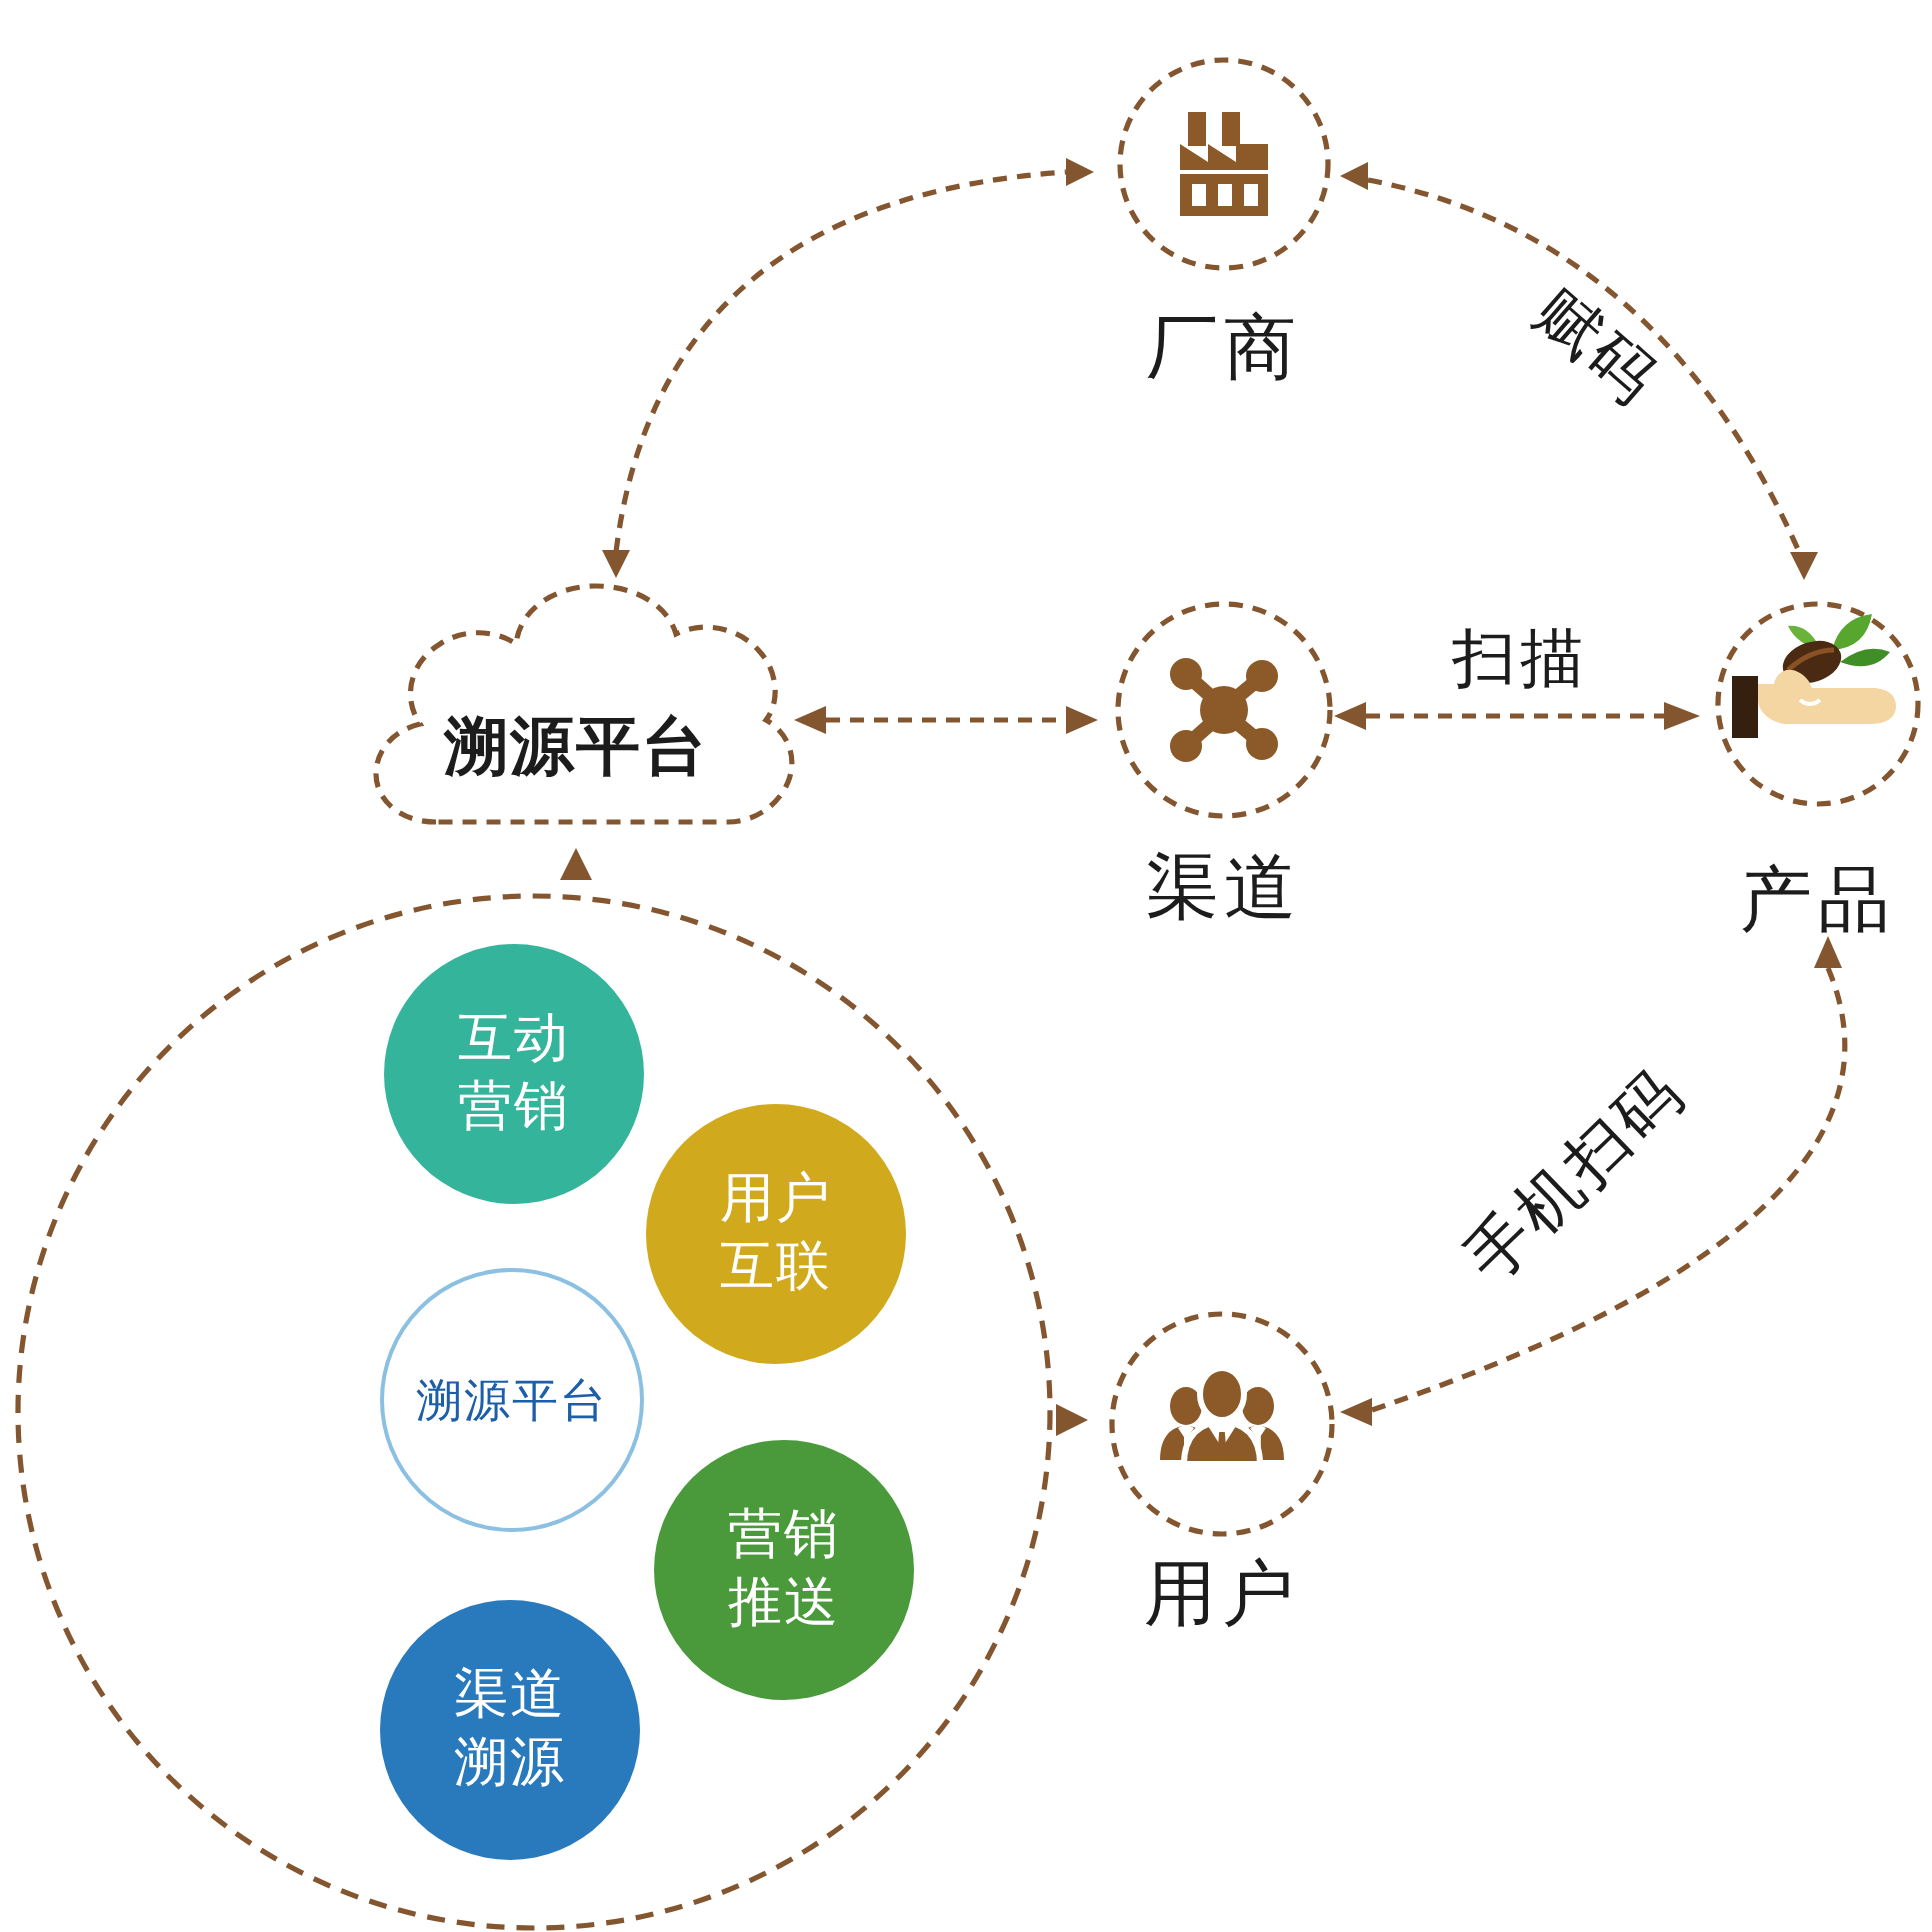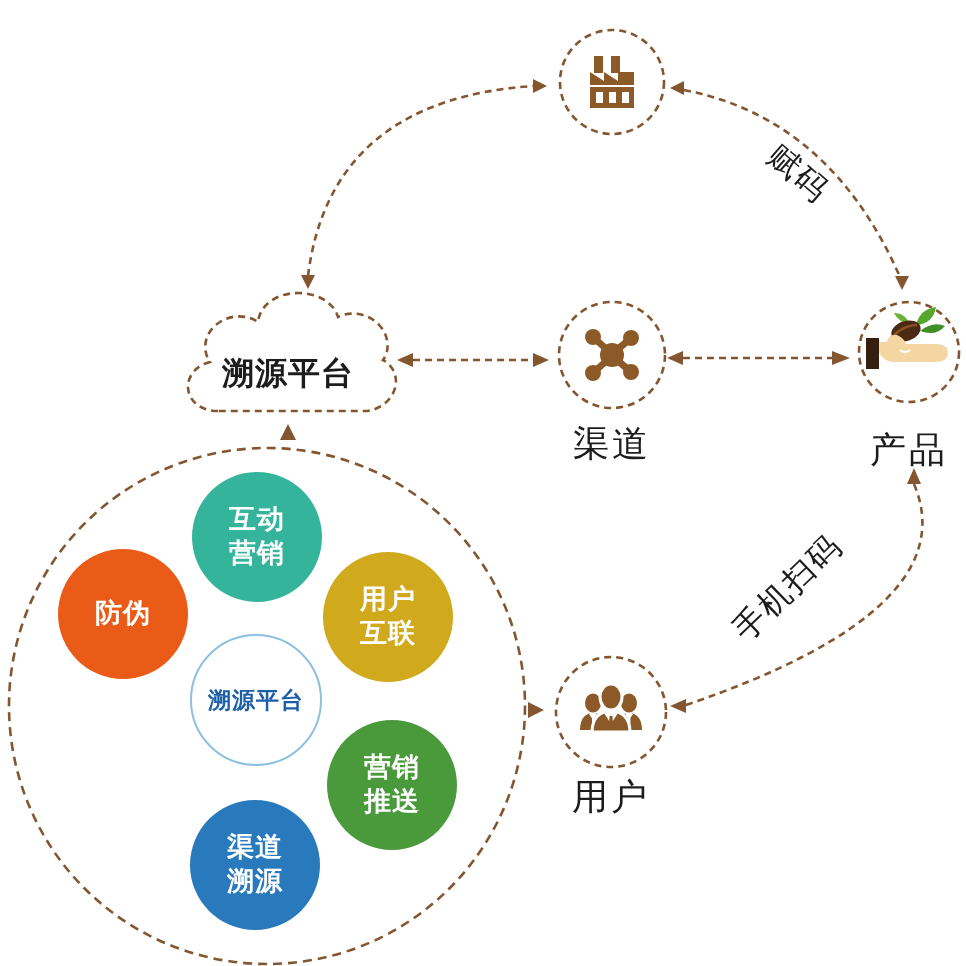--- a/index.html
+++ b/index.html
@@ -17,21 +17,21 @@
   
   .lbl{position:absolute;font-size:36px;font-weight:500;color:var(--ink);
        text-align:center;letter-spacing:3px;}
   .edge-lbl{position:absolute;font-size:32px;font-weight:500;color:var(--ink);
        text-align:center;letter-spacing:2px;}
   .cloud-lbl{position:absolute;left:198px;top:352px;width:180px;text-align:center;
        font-size:32px;font-weight:700;color:var(--ink);letter-spacing:1px;}
   
   .bubble{position:absolute;width:130px;height:130px;border-radius:50%;
       display:flex;align-items:center;justify-content:center;color:#fff;
-      font-weight:700;font-size:27px;line-height:1.25;
+      font-weight:400;font-size:27px;line-height:1.25;
       white-space:pre-line;letter-spacing:1px;}
   .b-teal{background:var(--teal);left:192px;top:472px;}
   .b-orange{background:var(--orange);left:58px;top:549px;}
   .b-gold{background:var(--gold);left:323px;top:552px;}
   .b-purple{background:var(--purple);left:58px;top:720px;}
   .b-green{background:var(--green);left:327px;top:720px;}
   .b-blue{background:var(--blue);left:190px;top:800px;}
   .b-center{background:#ffffff;border:2px solid var(--center_border);
       color:var(--center_blue);left:190px;top:634px;width:128px;height:128px;
       font-size:23px;}
@@ -127,32 +127,33 @@
       <path class="icon-brown" d="M37,50 C37,38 43,33 50,33 C57,33 63,38 63,50 Z"></path>
       <polygon fill="#ffffff" points="46,34 50,40 54,34 52,33 48,33"></polygon>
       <rect fill="#ffffff" x="49" y="38" width="2.4" height="9"></rect>
       <ellipse class="icon-brown" cx="32" cy="17" rx="11" ry="13" stroke="#ffffff" stroke-width="3"></ellipse>
       <path class="icon-brown" d="M13,52 C13,38 21,31 32,31 C43,31 51,38 51,52 Z" stroke="#ffffff" stroke-width="3"></path>
       <polygon fill="#ffffff" points="25,33 32,44 39,33 36,31 28,31"></polygon>
       <polygon class="icon-brown" points="30.6,36 33.4,36 34.6,50 29.4,50"></polygon>
     </g>
   </svg>
 
+  <div class="lbl" style="left:542px;top:150px;width:140px">厂商</div>
   <div class="lbl" style="left:542px;top:420px;width:140px">渠道</div>
   <div class="lbl" style="left:839px;top:426px;width:140px">产品</div>
   <div class="lbl" style="left:541px;top:773px;width:140px">用户</div>
 
   <div class="edge-lbl r41" style="left:733px;top:152px;width:130px">赋码</div>
+  <div class="edge-lbl" style="left:695px;top:308px;width:130px">扫描</div>
   <div class="edge-lbl rm44" style="left:683px;top:566px;width:210px">手机扫码</div>
 
   <div class="cloud-lbl">溯源平台</div>
 
   <div class="bubble b-teal">互动
 营销</div>
-  <div class="bubble b-orange">防伪</div>
   <div class="bubble b-gold">用户
 互联</div>
   <div class="bubble b-green">营销
 推送</div>
   <div class="bubble b-blue">渠道
 溯源</div>
   <div class="bubble b-center">溯源平台</div>
 
 </div>
 

